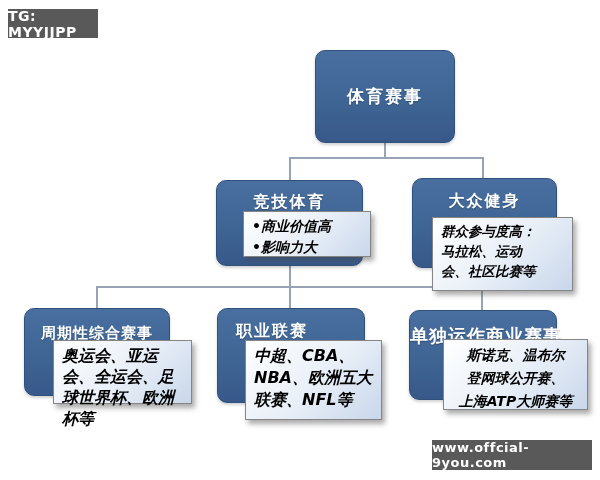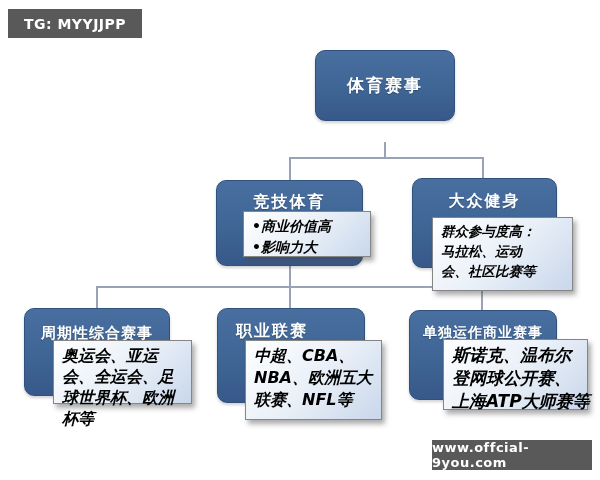--- a/index.html
+++ b/index.html
@@ -5,59 +5,59 @@
   html,body{margin:0;padding:0;background:#e9e9e9;}
   .stage{
     position:relative;width:600px;height:480px;background:#ffffff;
     overflow:hidden;font-family:"DejaVu Sans","Liberation Sans",sans-serif;
   }
   
   .badge{
     position:absolute;background:#595959;color:#ffffff;font-weight:bold;
     display:flex;align-items:center;justify-content:center;letter-spacing:.5px;
   }
-  .badge.tl{left:8px;top:9px;width:134px;height:29px;font-size:14px;}
+  .badge.tl{left:8px;top:9px;width:90px;height:29px;font-size:14px;}
   .badge.br{left:432px;top:440px;width:160px;height:30px;font-size:13px;}
   
   .line{position:absolute;background:#98a4b6;}
   
   .node{
     position:absolute;border-radius:10px;color:#ffffff;font-weight:bold;
     background:linear-gradient(180deg,#486f9f 0%,#3d6493 60%,#38588a 100%);
     border:1px solid #2f517c;box-sizing:border-box;
     box-shadow:0 2px 3px rgba(0,0,0,.18);
   }
   .node .node-title{
     display:block;text-align:center;letter-spacing:2px;white-space:nowrap;
     text-shadow:0 1px 1px rgba(0,0,0,.25);
   }
-  .node.root{left:315px;top:50px;width:140px;height:71px;display:flex;align-items:center;justify-content:center;font-size:17px;}
+  .node.root{left:315px;top:50px;width:140px;height:93px;display:flex;align-items:center;justify-content:center;font-size:17px;}
   .node.jingji{left:216px;top:180px;width:147px;height:86px;font-size:16px;}
   .node.jingji .node-title{margin-top:11px;}
   .node.dazhong{left:412px;top:178px;width:145px;height:90px;font-size:16px;}
   .node.dazhong .node-title{margin-top:12px;}
   .node.zhouqi{left:24px;top:308px;width:146px;height:88px;font-size:15px;}
   .node.zhouqi .node-title{margin-top:15px;letter-spacing:1px;}
   .node.zhiye{left:217px;top:308px;width:148px;height:95px;font-size:16px;}
   .node.zhiye .node-title{margin-top:12px;text-align:left;padding-left:18px;}
-  .node.dandu{left:409px;top:310px;width:148px;height:90px;font-size:14px;}
+  .node.dandu{left:409px;top:310px;width:148px;height:90px;font-size:18px;}
   .node.dandu .node-title{margin-top:13px;letter-spacing:1px;}
   
   .note{
     position:absolute;box-sizing:border-box;color:#000;font-weight:bold;font-style:italic;
     background:linear-gradient(135deg,#feffff 0%,#eaf0f8 50%,#c9d7eb 100%);
     border:1px solid #858585;box-shadow:3px 4px 5px rgba(70,70,70,.45);
     padding:4px 8px;overflow:visible;
   }
   .note .note-line{white-space:nowrap;}
   .note.jingji-note{left:243px;top:211px;width:128px;height:46px;font-size:14px;line-height:21px;}
   .note.dazhong-note{left:432px;top:217px;width:141px;height:74px;font-size:13.5px;line-height:20px;padding-top:3px;}
   .note.zhouqi-note{left:53px;top:340px;width:139px;height:64px;font-size:16px;line-height:21px;}
   .note.zhiye-note{left:245px;top:340px;width:137px;height:80px;font-size:16px;line-height:22px;}
-  .note.dandu-note{left:443px;top:339px;width:145px;height:71px;font-size:17px;line-height:23px;}
+  .note.dandu-note{left:443px;top:339px;width:145px;height:71px;font-size:14px;line-height:23px;text-align:center;}
 </style>
 </head>
 <body>
 
 <div class="stage">
 
   <div class="badge tl">TG: MYYJJPP</div>
   <div class="badge br">www.offcial-9you.com</div>
 
   <div class="line" style="left:384px;top:142px;width:2px;height:17px;"></div>

